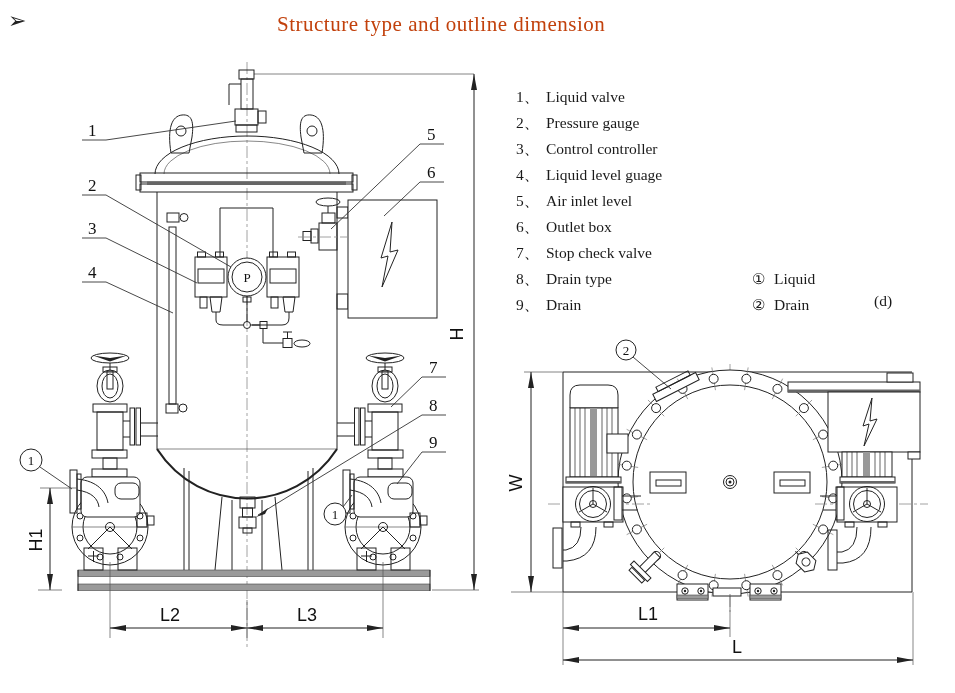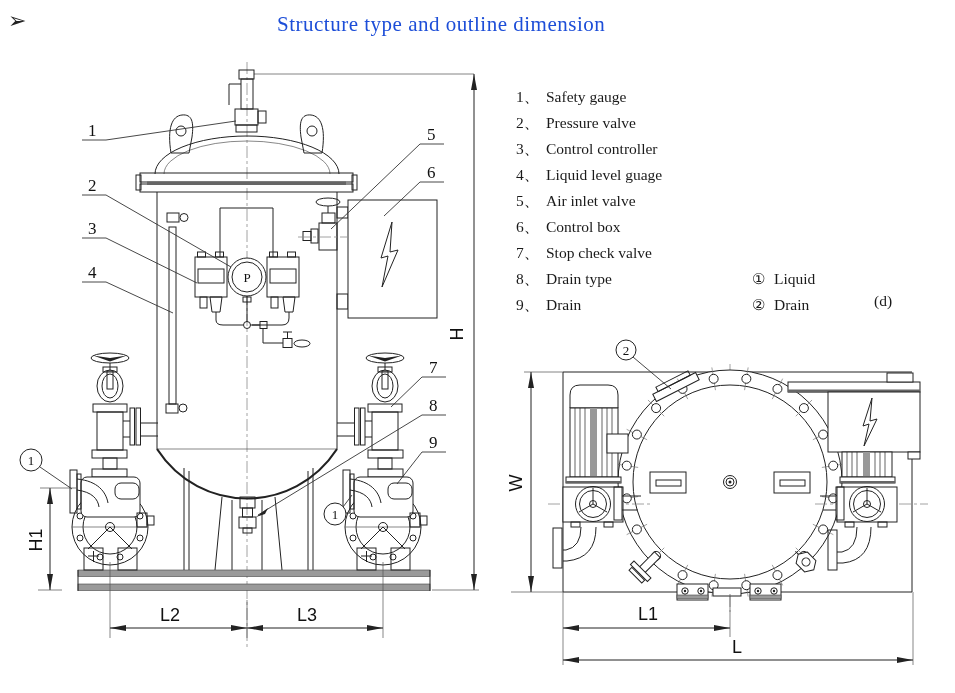--- a/index.html
+++ b/index.html
@@ -1,19 +1,19 @@
 <!DOCTYPE html>
 <html><head>
 <meta charset="utf-8">
 <style>
   html,body{margin:0;padding:0;background:#fff;}
   .page{position:relative;width:955px;height:693px;background:#fff;overflow:hidden;
         font-family:"Liberation Serif",serif;color:#1a1a1a;}
   .bullet{position:absolute;left:8px;top:8px;font-size:22px;color:#222;}
-  .title{position:absolute;left:277px;top:12px;font-size:21px;letter-spacing:.5px;color:#1d4ed8;}
+  .title{position:absolute;left:277px;top:12px;font-size:21px;letter-spacing:.5px;color:#c2410c;}
   .legend{position:absolute;left:516px;top:84px;font-size:15.5px;}
   .legend-row{height:26px;display:flex;align-items:center;}
   .legend-num{width:30px;}
   .ports{position:absolute;left:752px;top:266px;font-size:15.5px;}
   .port-row{height:26px;display:flex;align-items:center;}
   .port-sym{width:22px;font-size:15px;}
   .suffix{position:absolute;left:874px;top:292px;font-size:15.5px;}
   svg{position:absolute;left:0;top:0;}
   .ln{stroke:#222;stroke-width:1;fill:none;}
   .thick{stroke:#222;stroke-width:2.2;fill:none;}
@@ -37,41 +37,41 @@
 <body>
 
 <div class="page">
 
   <div class="bullet">➢</div>
   <div class="title">Structure type and outline dimension</div>
 
   <div class="legend">
     <div class="legend-row">
         <span class="legend-num"><span>1</span><span>、</span></span>
-        <span>Safety gauge</span>
+        <span>Liquid valve</span>
       </div>
     <div class="legend-row">
         <span class="legend-num"><span>2</span><span>、</span></span>
-        <span>Pressure valve</span>
+        <span>Pressure gauge</span>
       </div>
     <div class="legend-row">
         <span class="legend-num"><span>3</span><span>、</span></span>
         <span>Control controller</span>
       </div>
     <div class="legend-row">
         <span class="legend-num"><span>4</span><span>、</span></span>
         <span>Liquid level guage</span>
       </div>
     <div class="legend-row">
         <span class="legend-num"><span>5</span><span>、</span></span>
-        <span>Air inlet valve</span>
+        <span>Air inlet level</span>
       </div>
     <div class="legend-row">
         <span class="legend-num"><span>6</span><span>、</span></span>
-        <span>Control box</span>
+        <span>Outlet box</span>
       </div>
     <div class="legend-row">
         <span class="legend-num"><span>7</span><span>、</span></span>
         <span>Stop check valve</span>
       </div>
     <div class="legend-row">
         <span class="legend-num"><span>8</span><span>、</span></span>
         <span>Drain type</span>
       </div>
     <div class="legend-row">

